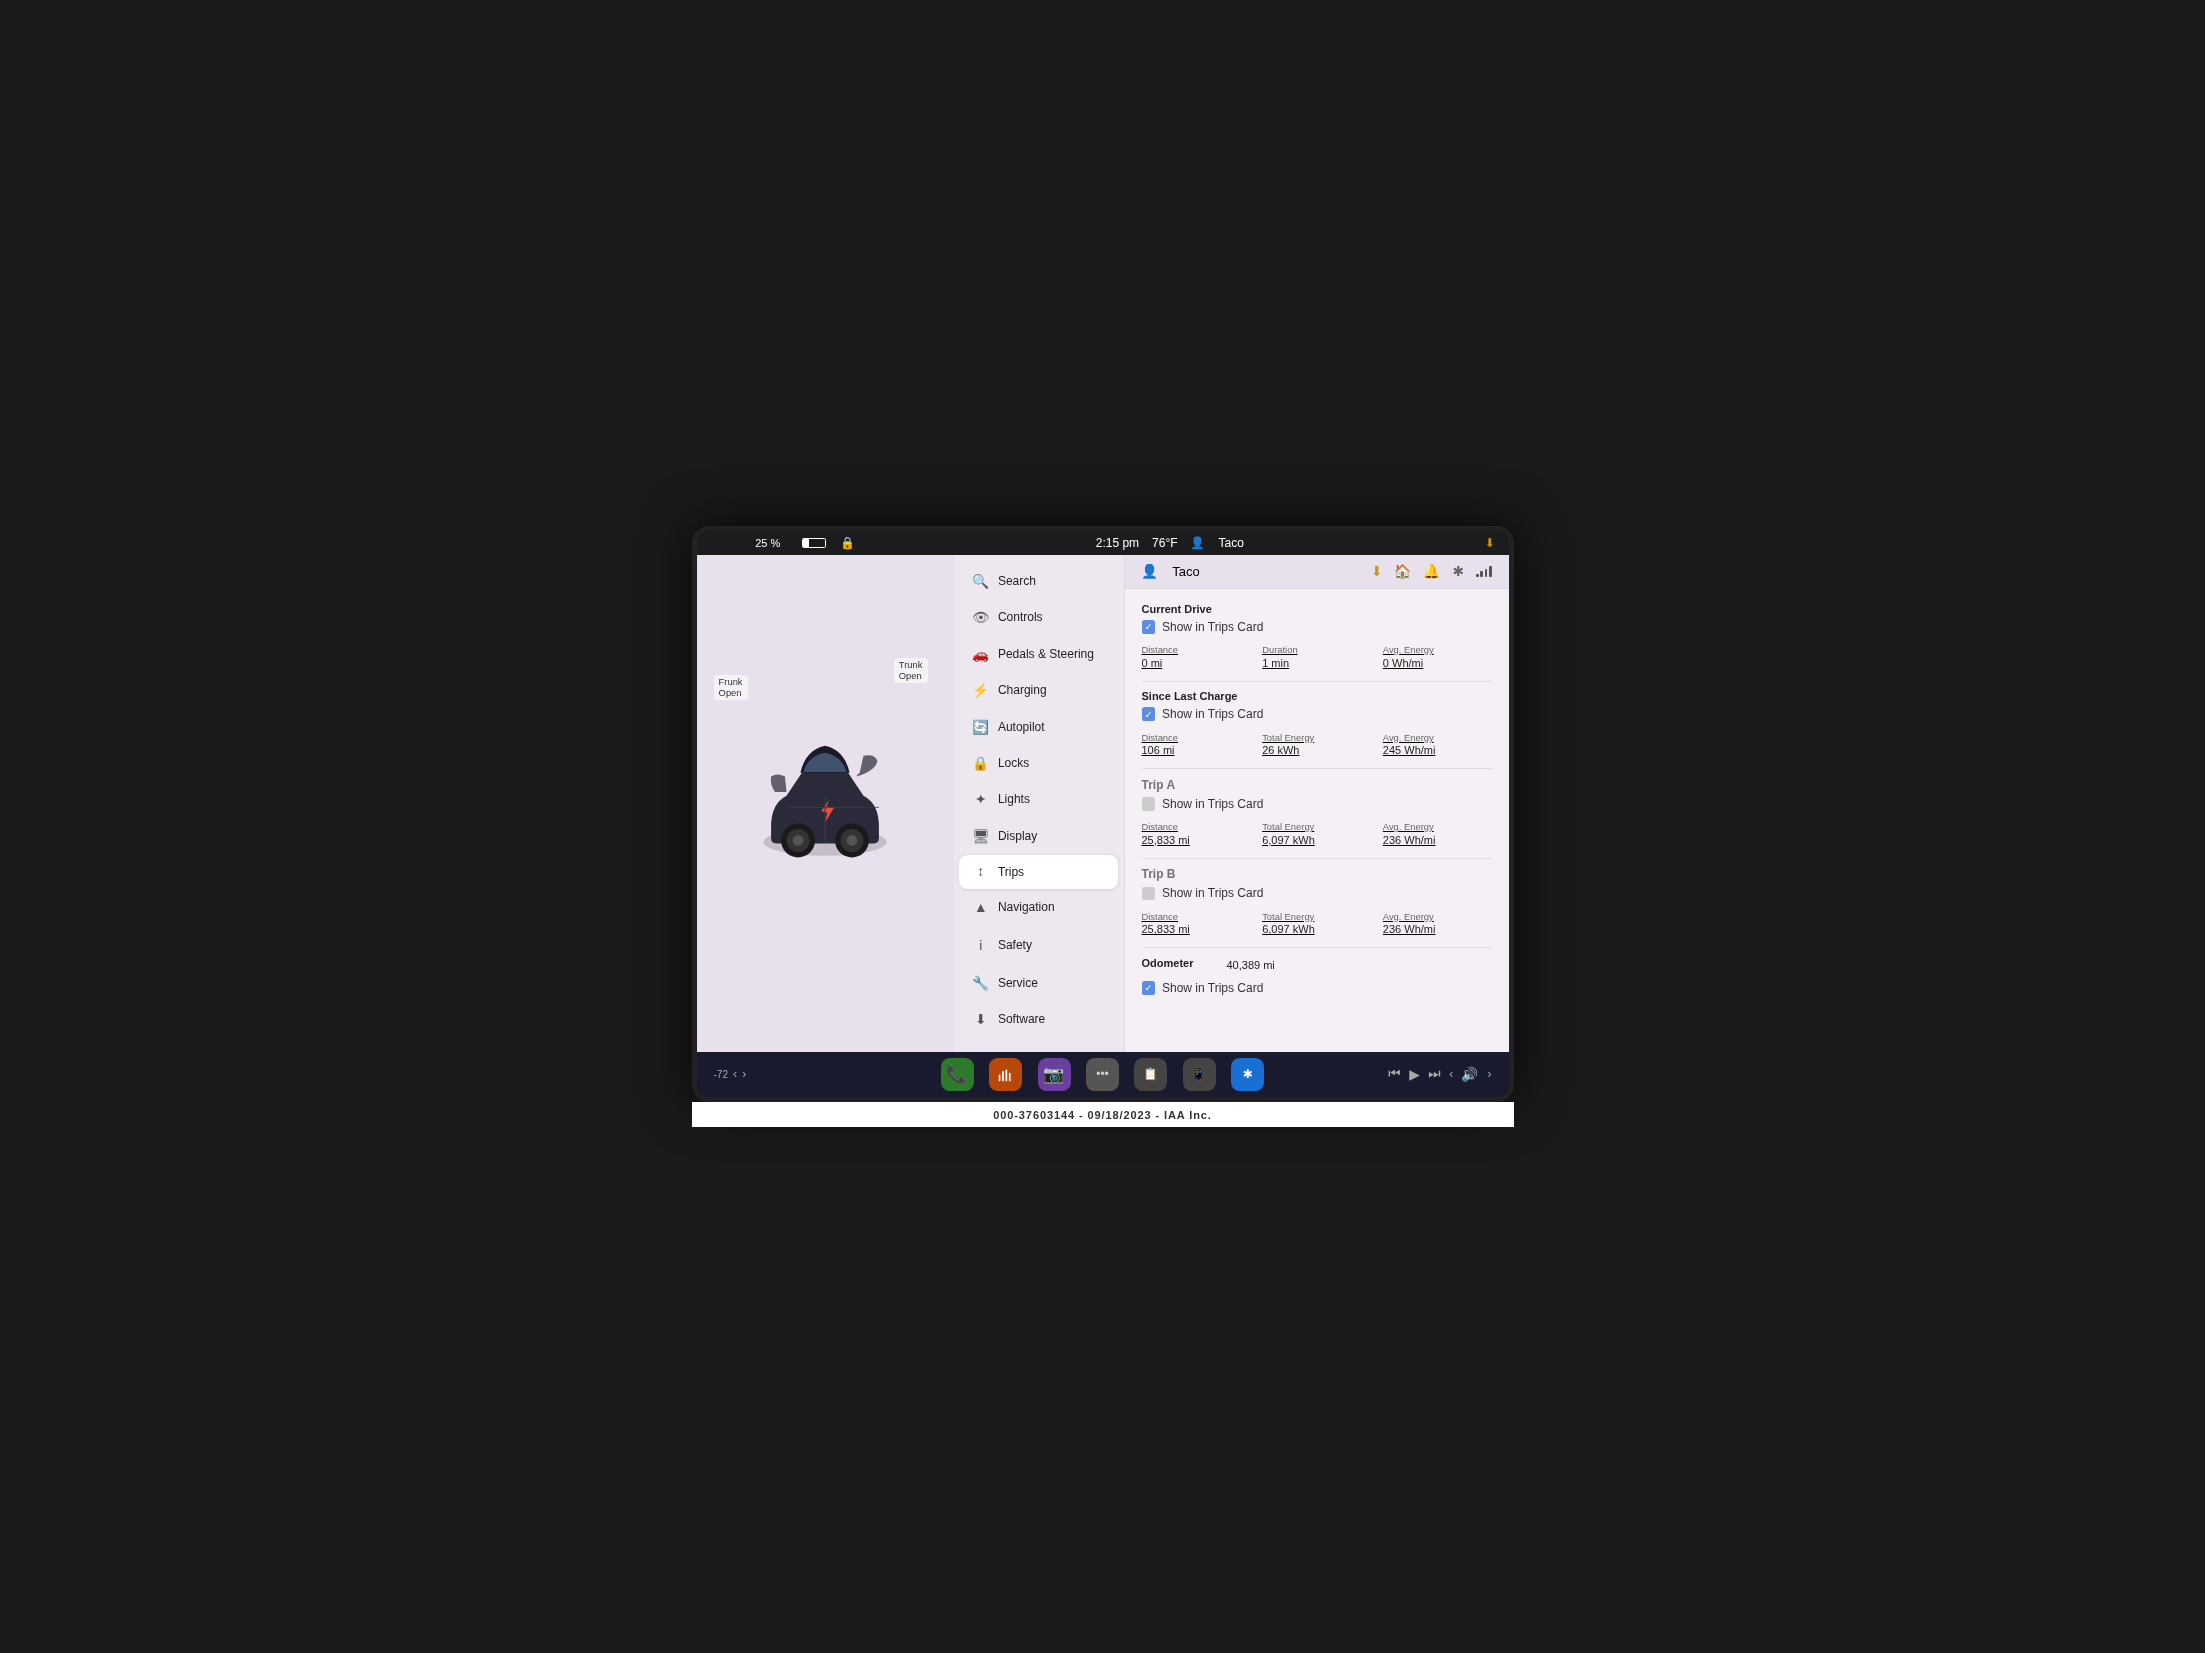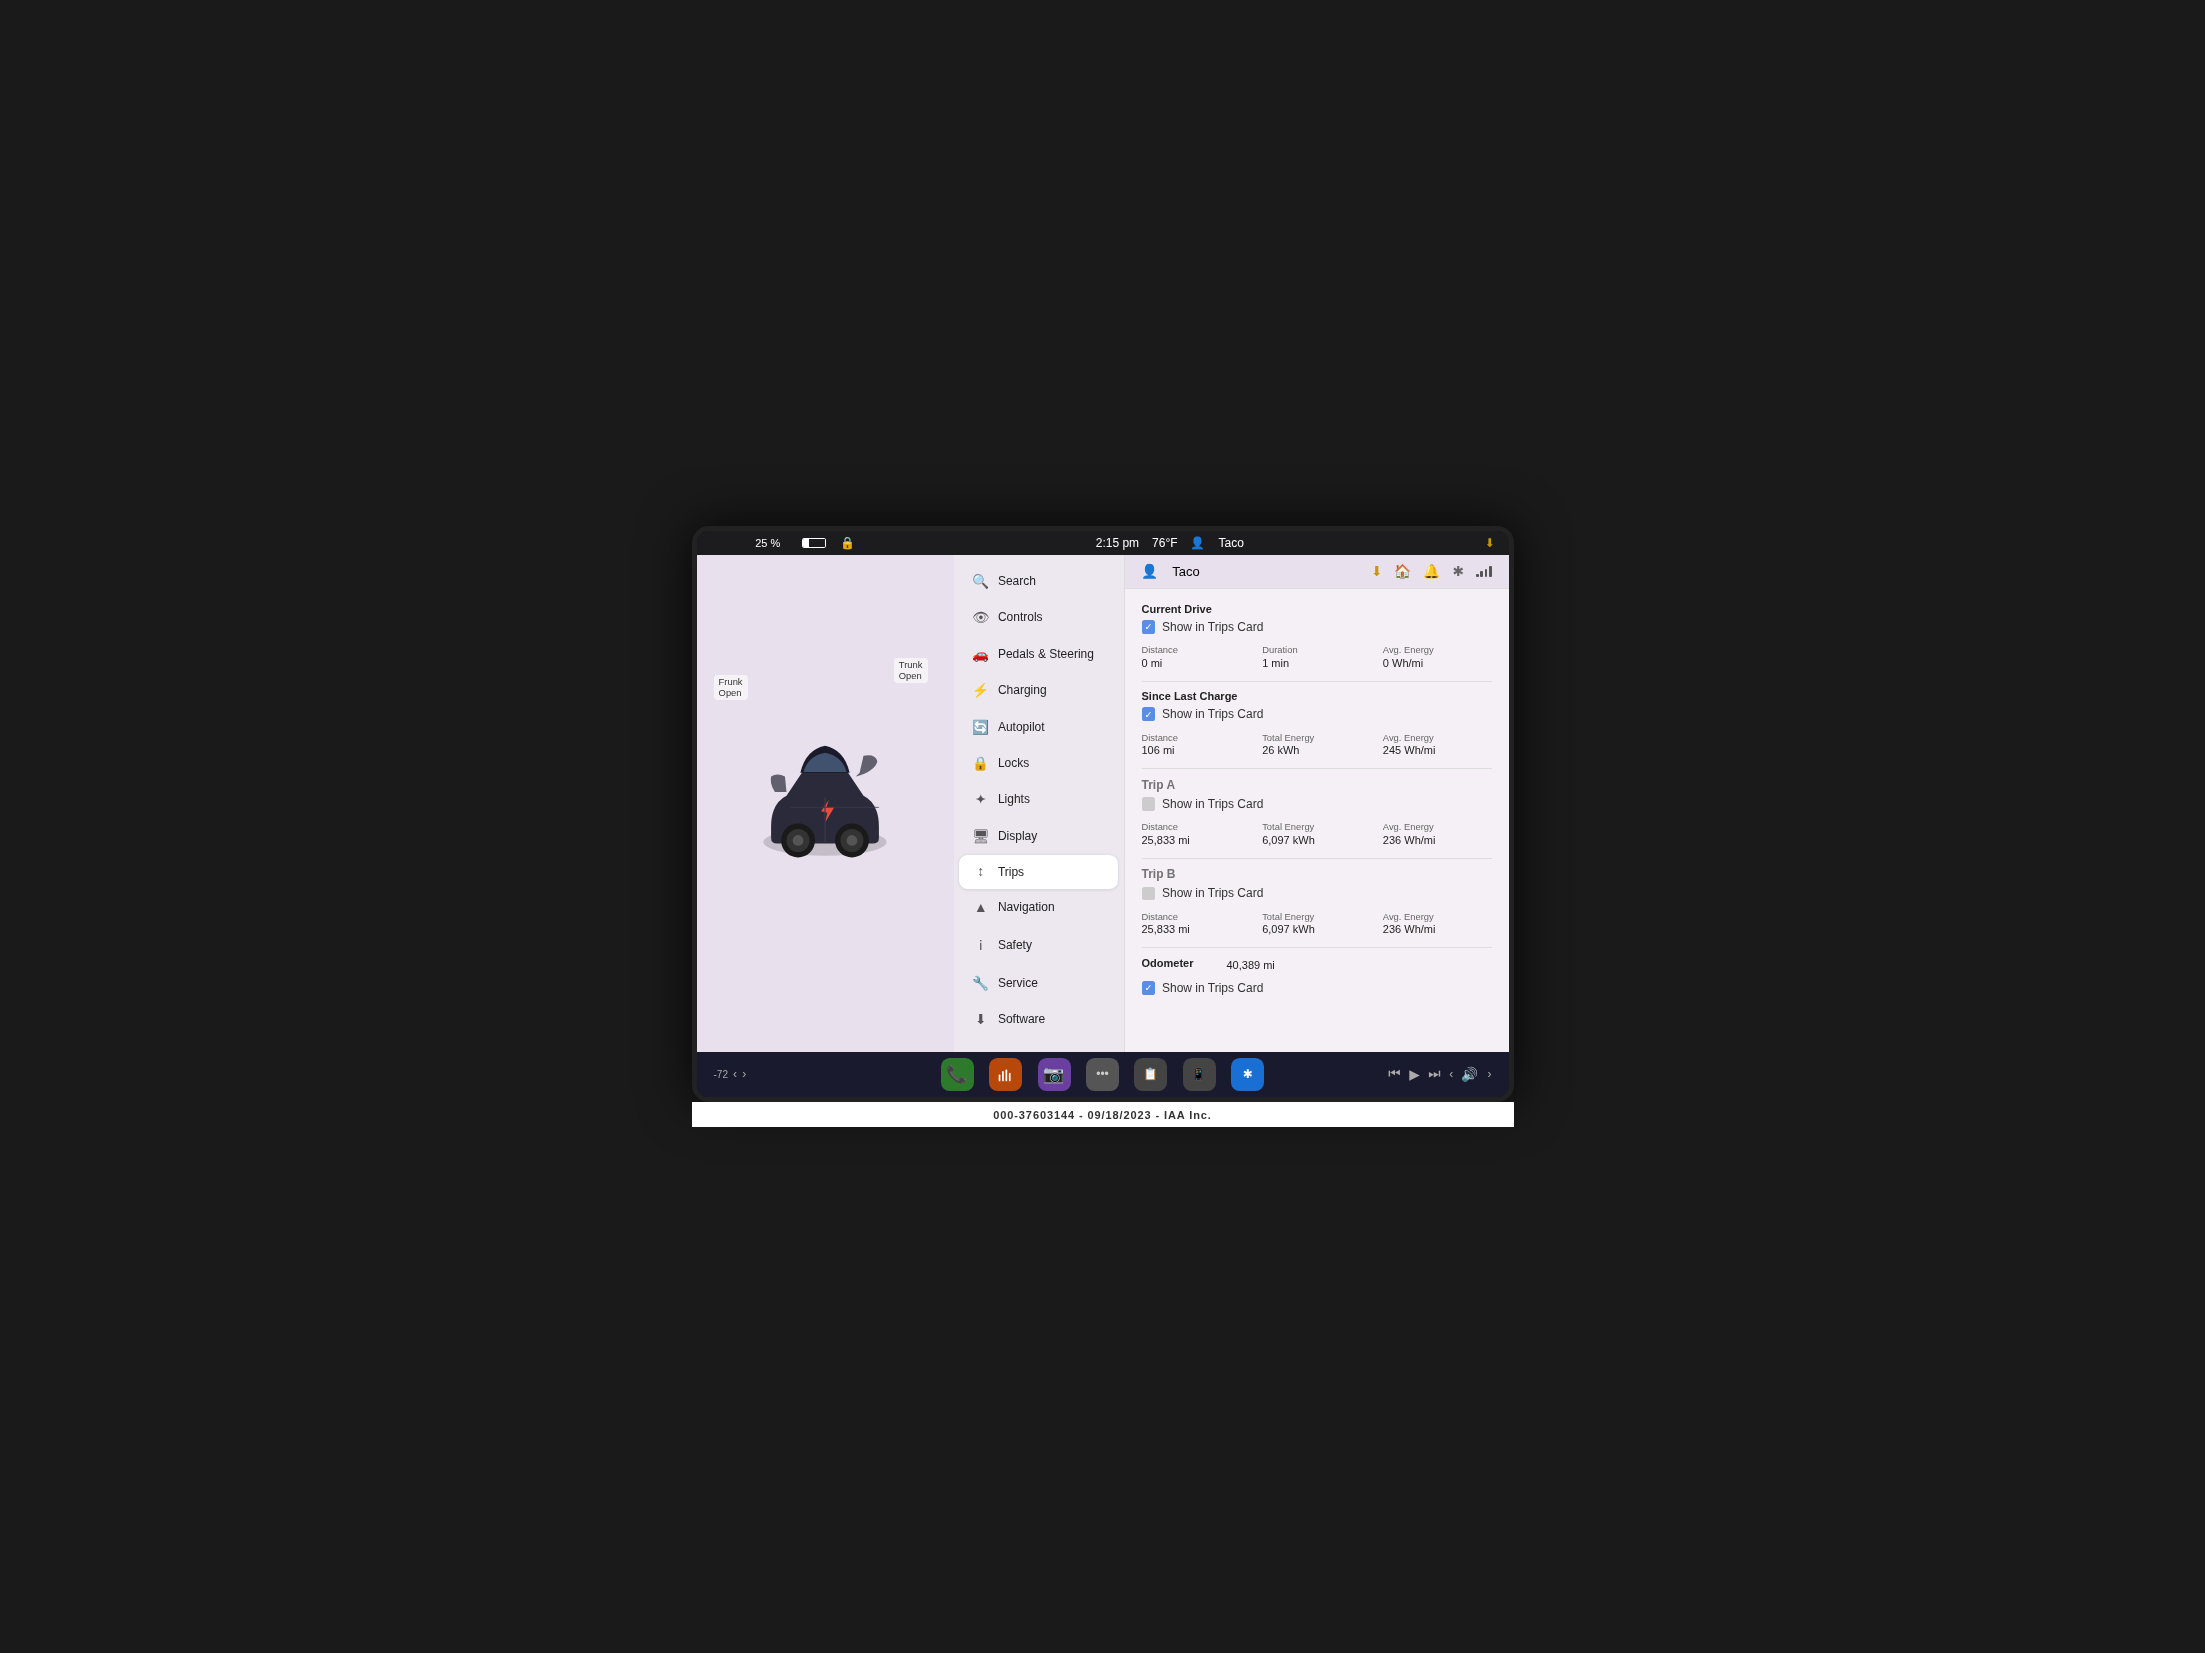--- a/index.html
+++ b/index.html
@@ -219,20 +219,21 @@
       align-items: center;
       justify-content: center;
       flex-shrink: 0;
     }
     .show-label { font-size: 12px; color: #333; }
 
     .stats-row {
       display: flex;
       gap: 12px;
       margin-bottom: 12px;
+      text-decoration: underline;
     }
     .stat-item { flex: 1; }
     .stat-label { font-size: 9.4px; color: #666; margin-bottom: 1.7px; }
     .stat-value { font-size: 11px; color: #222; font-weight: 400; }
 
     .divider {
       height: 0.9px;
       background: #ddd;
       margin: 8.6px 0;
     }

